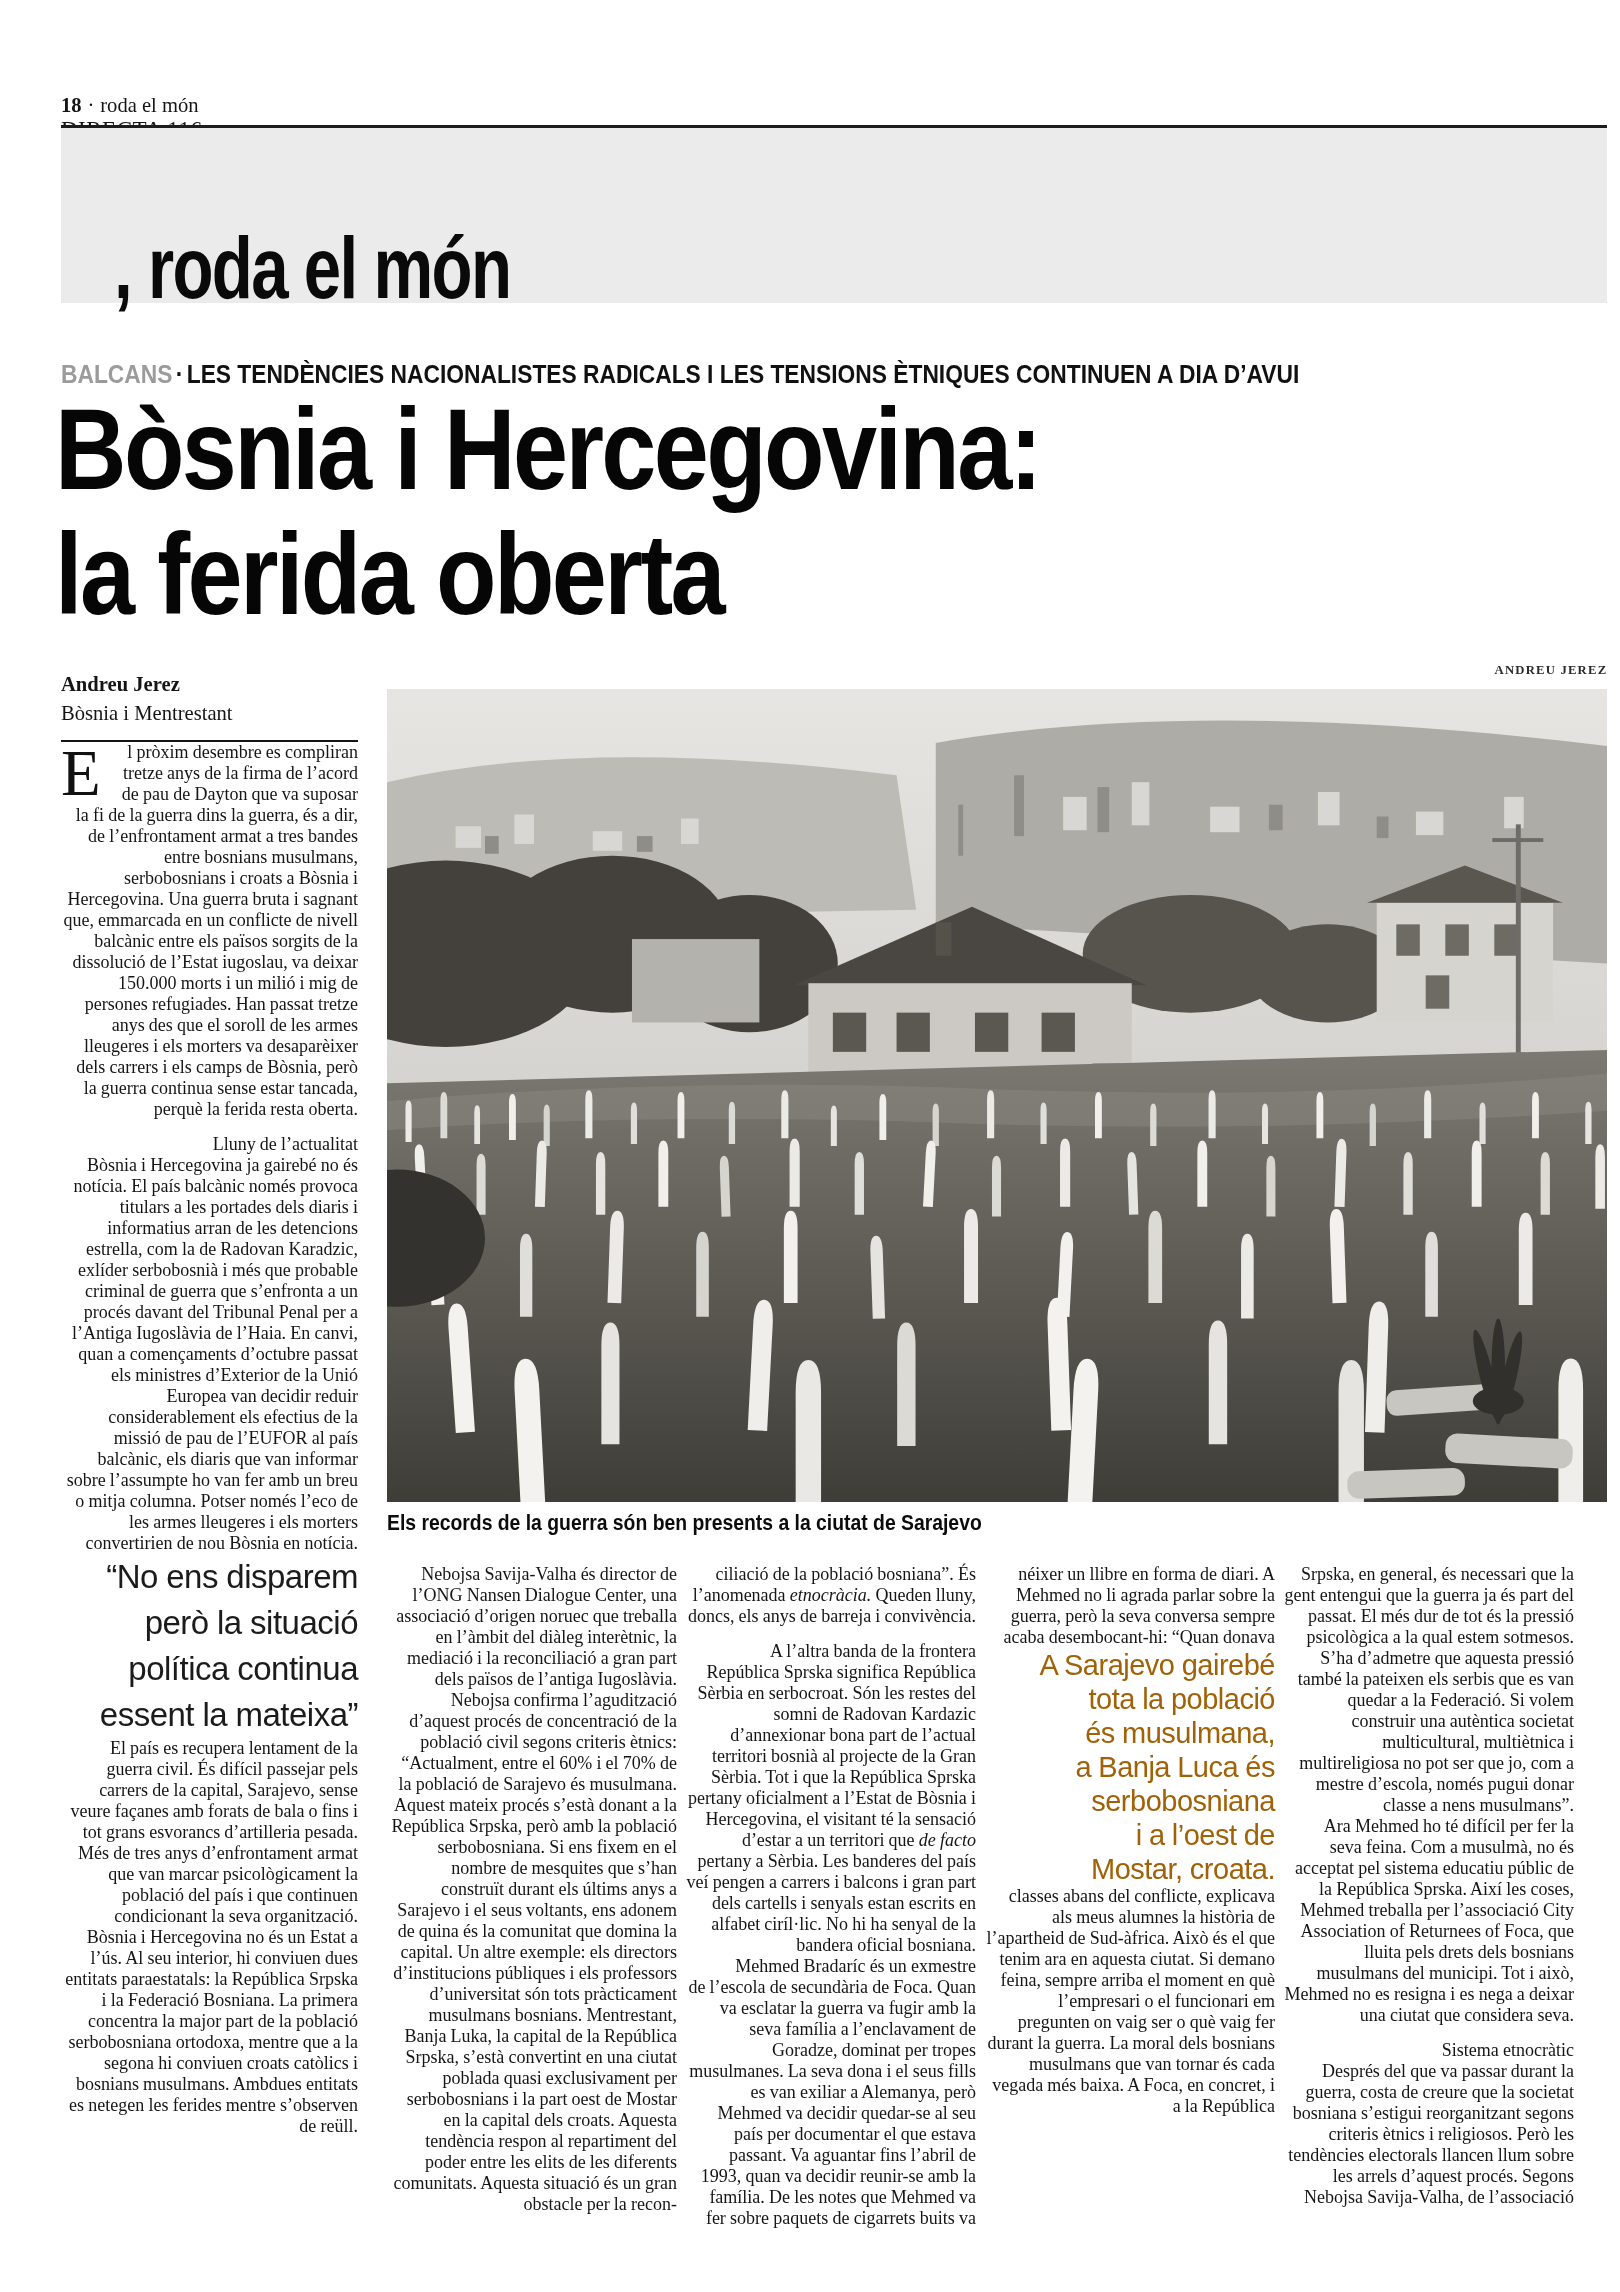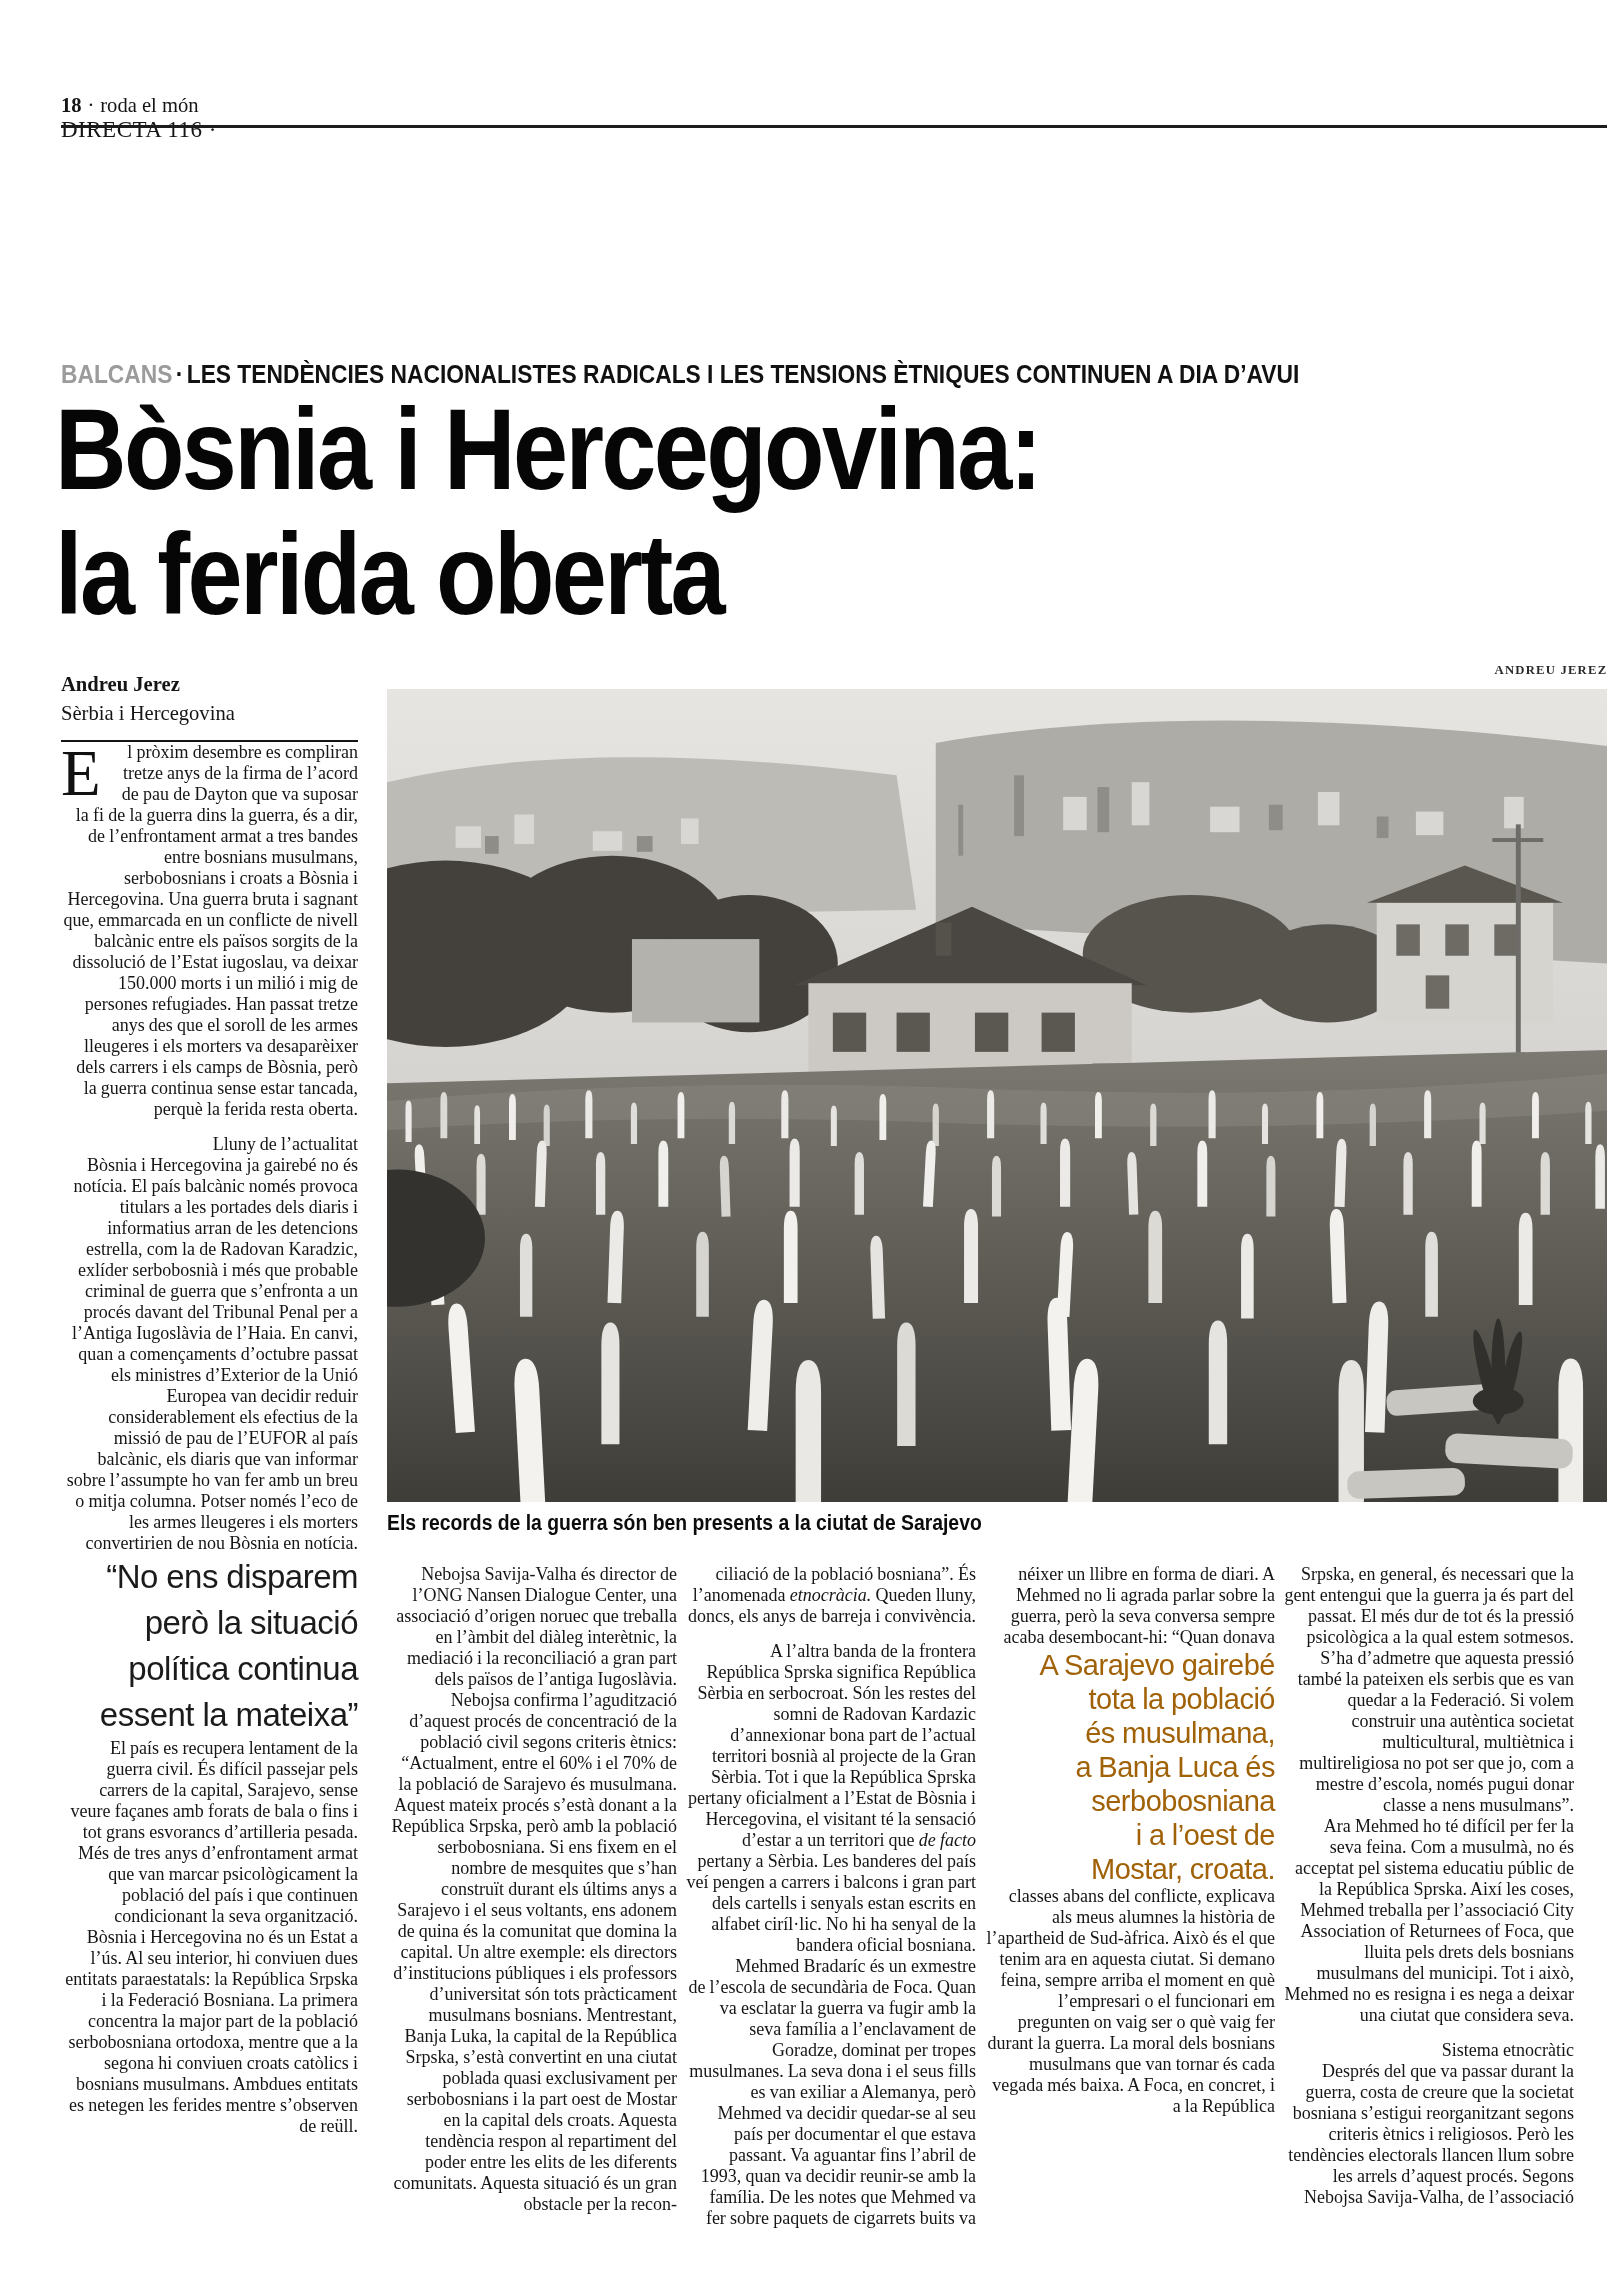--- a/index.html
+++ b/index.html
@@ -64,30 +64,33 @@
 <div class="page">
 
   <header class="folio">
     <div>
       <span class="folio-num">18</span><span class="folio-sep">·</span><span>roda el món</span>
     </div>
     <div class="folio-right">DIRECTA 116 ·</div>
   </header>
   <div class="head-rule"></div>
 
+  <div class="banner">
+    <span class="banner-title">, roda el món</span>
+  </div>
 
   <div class="kicker">
     <span class="kicker-tag">BALCANS</span><span class="kicker-sep">·</span><span>LES TENDÈNCIES NACIONALISTES RADICALS I LES TENSIONS ÈTNIQUES CONTINUEN A DIA D’AVUI</span>
   </div>
 
   <h1 class="headline"><span>Bòsnia i Hercegovina:</span><br><span>la ferida oberta</span></h1>
 
   <div class="byline">
     <div class="byline-author">Andreu Jerez</div>
-    <div>Sèrbia i Hercegovina</div>
+    <div>Bòsnia i Mentrestant</div>
   </div>
 
   <div class="photo-credit">ANDREU JEREZ</div>
 
   <div class="photo">
     <svg viewBox="0 0 1245 829" preserveAspectRatio="none">
       <defs>
         <linearGradient id="sky" x2="0" y2="1">
           <stop offset="0" stop-color="#e6e5e2"></stop>
             <stop offset="1" stop-color="#c3c1bc"></stop>

